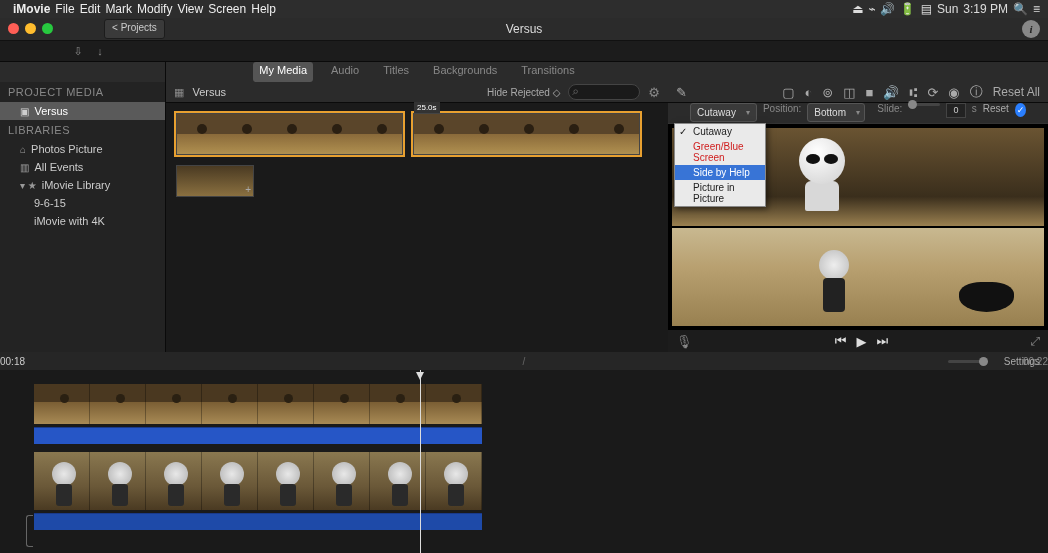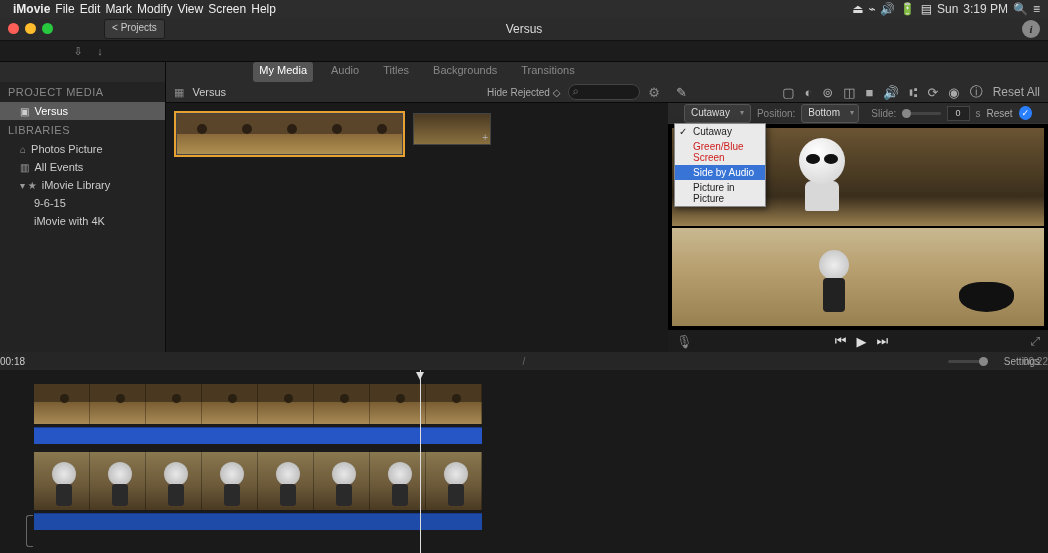--- a/index.html
+++ b/index.html
@@ -51,21 +51,21 @@
 .thumb{width:45px;height:40px;background:linear-gradient(#5a452a 0%,#5a452a 50%,#8a6a3a 50%,#b09050 100%);position:relative}
 .thumb:before{content:"";position:absolute;left:20px;top:10px;width:10px;height:10px;border-radius:50%;background:#2a1f12}
 .clip-tc{position:absolute;top:-12px;left:0;background:#333;color:#fff;font-size:8px;padding:1px 3px}
 .clip2{display:flex;height:30px;border:1px solid #444}
 .thumb2{width:38px;height:30px;background:linear-gradient(#4a3a22,#8a7040)}
 .viewer{width:380px;background:#1c1c1c;display:flex;flex-direction:column}
 .viewer-tools{height:20px;background:#2b2b2b;border-bottom:1px solid #0a0a0a;display:flex;align-items:center;padding:0 8px;gap:10px;font-size:11px}
 .vt-spacer{flex:1}
 .vtool{color:#aaa;font-size:13px;cursor:default}
 .reset-all{font-size:12px;color:#aaa}
-.viewer-opts{height:20px;background:#2b2b2b;border-bottom:1px solid #333;display:flex;align-items:center;padding:0 16px;gap:6px;position:relative;font-size:10px}
+.viewer-opts{height:20px;background:#2b2b2b;border-bottom:1px solid #333;display:flex;padding:0 22px;gap:6px;position:relative;font-size:10px}
 .select-box{background:#3a3a3a;border:1px solid #555;border-radius:3px;padding:1px 6px;height:15px;line-height:14px;font-size:10px;color:#ddd;display:flex;align-items:center;gap:10px}
 .select-box:after{content:"▾";font-size:8px;color:#888}
 .lbl{color:#888;font-size:10px}
 .slider{width:40px;height:3px;background:#444;border-radius:2px;position:relative}
 .slider:before{content:"";position:absolute;left:0;top:-3px;width:9px;height:9px;border-radius:50%;background:#888}
 .num-in{background:#222;border:1px solid #444;width:22px;height:13px;font-size:9px;color:#ccc;text-align:center;line-height:13px}
 .reset-btn{font-size:10px;color:#aaa}
 .check-circle{width:14px;height:14px;border-radius:50%;background:#2a7fff;color:#fff;font-size:9px;display:flex;align-items:center;justify-content:center}
 .dropdown{position:absolute;left:6px;top:20px;width:90px;background:#eaeaea;border:1px solid #888;box-shadow:2px 2px 6px rgba(0,0,0,.5);z-index:50;color:#222;font-size:10px}
 .dropdown div{padding:2px 6px 2px 18px;position:relative}
@@ -204,20 +204,28 @@
       <span class="gear-icon">⚙</span>
     </div>
     <div class="browser-body">
       <div class="clip sel" style="position:relative">
         <div class="thumb"></div>
           <div class="thumb"></div>
           <div class="thumb"></div>
           <div class="thumb"></div>
           <div class="thumb"></div>
       </div>
+      <div class="clip sel" style="position:relative">
+        <span class="clip-tc">25.0s</span>
+        <div class="thumb"></div>
+          <div class="thumb"></div>
+          <div class="thumb"></div>
+          <div class="thumb"></div>
+          <div class="thumb"></div>
+      </div>
       <div class="clip2" style="position:relative">
         <div class="thumb2"></div>
           <div class="thumb2"></div>
         <span style="position:absolute;right:2px;bottom:1px;color:#aaa;font-size:10px">+</span>
       </div>
     </div>
   </div>
 
   <div class="viewer">
     <div class="viewer-tools">
@@ -247,21 +255,21 @@
       <span class="lbl">Slide:</span>
       <div class="slider"></div>
       <div class="num-in">0</div>
       <span class="lbl">s</span>
       <span class="reset-btn">Reset</span>
       <div class="check-circle">✓</div>
 
       <div class="dropdown">
         <div class="opt-check">Cutaway</div>
         <div class="opt-gb">Green/Blue Screen</div>
-        <div class="opt-sel">Side by Audio</div>
+        <div class="opt-sel">Side by Help</div>
         <div>Picture in Picture</div>
       </div>
     </div>
     <div class="viewer-canvas">
       <div class="vc-top">
         <div class="trooper">
             <div class="trooper-head"></div>
             <div class="trooper-body"></div>
           </div>
       </div>

